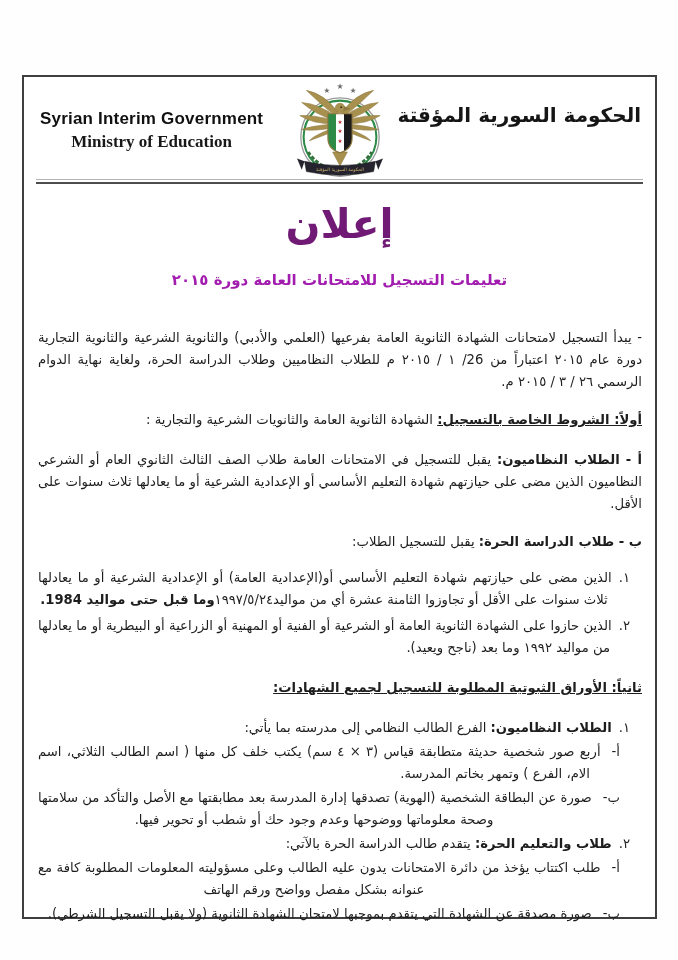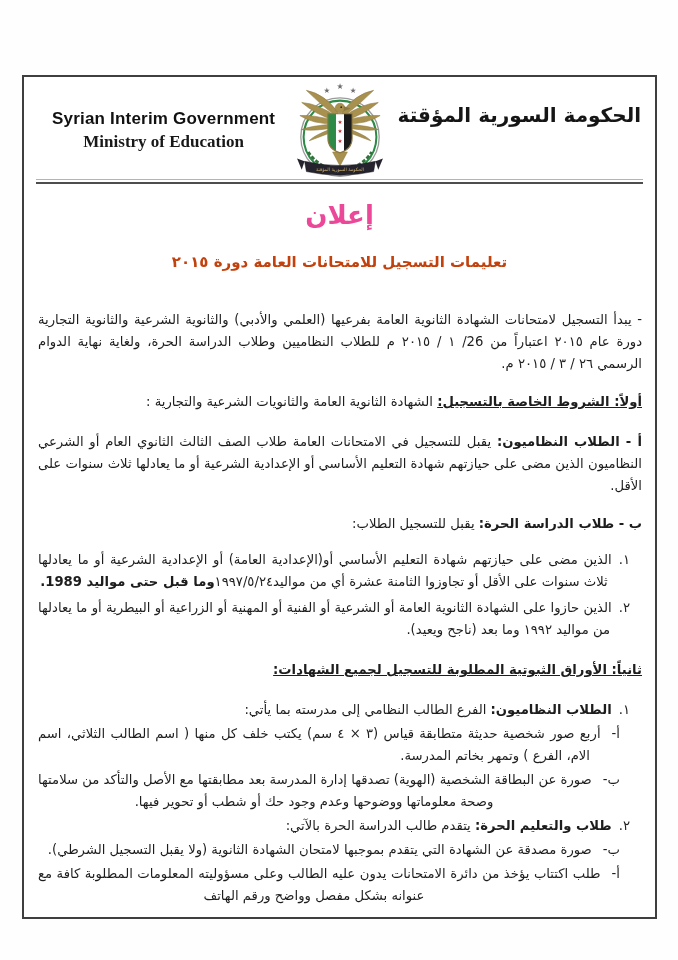--- a/index.html
+++ b/index.html
@@ -1,32 +1,32 @@
 <!DOCTYPE html>
 <html lang="ar"><head>
 <meta charset="utf-8">
 <style>
   html,body{margin:0;padding:0;background:#ffffff;}
   body{width:678px;height:960px;overflow:hidden;font-family:"DejaVu Sans",sans-serif;color:#222;}
   .page{position:relative;width:678px;height:960px;background:#fefefe;}
   .frame{position:absolute;left:22px;top:75px;width:631px;height:840px;border:2px solid #3f3f3f;background:#fff;}
   
   .header{position:relative;height:98px;padding-top:4px;}
-  .h-en{position:absolute;left:28px;top:32px;text-align:center;}
+  .h-en{position:absolute;left:16px;top:32px;text-align:center;}
   .h-en .gov{font-family:"Liberation Sans",sans-serif;font-weight:bold;font-size:17px;color:#111;letter-spacing:.2px;}
   .h-en .min{font-family:"Liberation Serif",serif;font-weight:bold;font-size:17px;color:#181818;margin-top:3px;}
   .h-ar{position:absolute;right:14px;top:26px;text-align:center;direction:rtl;}
   .h-ar .gov{font-weight:bold;font-size:20px;color:#151515;}
   .h-ar .min{font-weight:bold;font-size:11.5px;color:#222;margin-top:4px;}
   .h-emblem{position:absolute;left:50%;top:2px;transform:translateX(-50%);width:112px;height:96px;}
   
   .rule{margin:0 12px;height:2px;border-top:1px solid #b4b4b4;border-bottom:2px solid #4d4d4d;}
   
-  .title{text-align:center;font-weight:bold;font-size:26px;color:#ec4899;margin-top:16px;line-height:1.2;}
-  .subtitle{text-align:center;font-weight:bold;font-size:15px;color:#c2410c;margin-top:22px;direction:rtl;}
+  .title{text-align:center;font-weight:bold;font-size:41px;color:#701a75;margin-top:16px;line-height:1.2;}
+  .subtitle{text-align:center;font-weight:bold;font-size:15px;color:#a21caf;margin-top:22px;direction:rtl;}
   
   .bodytext{direction:rtl;text-align:justify;font-size:13.2px;line-height:22px;color:#1d1d1d;padding:0 13px 0 14px;margin-top:38px;}
   .bodytext p{margin:0 0 14px 0;}
   .b{font-weight:bold;}
   .u{text-decoration:underline;}
   .num{margin-left:7px;}
   .marker{margin-left:11px;}
   .numitem{padding-right:32px;text-indent:-20px;margin-bottom:4px !important;}
   .centerlast{text-align-last:center;}
   .numline{padding-right:32px;text-indent:-20px;margin-bottom:2px !important;}
@@ -116,33 +116,33 @@
     <div class="bodytext">
 
       <p class="mb16"><span>- يبدأ التسجيل لامتحانات الشهادة الثانوية العامة بفرعيها (العلمي والأدبي) والثانوية الشرعية والثانوية التجارية دورة عام ٢٠١٥ اعتباراً من 26/ ١ / ٢٠١٥ م للطلاب النظاميين وطلاب الدراسة الحرة، ولغاية نهاية الدوام الرسمي ٢٦ / ٣ / ٢٠١٥ م.</span></p>
 
       <p class="h-sec"><span class="b u">أولاً: الشروط الخاصة بالتسجيل:</span><span> الشهادة الثانوية العامة والثانويات الشرعية والتجارية :</span></p>
 
       <p class="mb16"><span class="b">أ - الطلاب النظاميون:</span><span> يقبل للتسجيل في الامتحانات العامة طلاب الصف الثالث الثانوي العام أو الشرعي النظاميون الذين مضى على حيازتهم شهادة التعليم الأساسي أو الإعدادية الشرعية أو ما يعادلها ثلاث سنوات على الأقل.</span></p>
 
       <p><span class="b">ب - طلاب الدراسة الحرة:</span><span> يقبل للتسجيل الطلاب:</span></p>
 
-      <p class="numitem centerlast"><span class="num">١.</span><span>الذين مضى على حيازتهم شهادة التعليم الأساسي أو(الإعدادية العامة) أو الإعدادية الشرعية أو ما يعادلها ثلاث سنوات على الأقل أو تجاوزوا الثامنة عشرة أي من مواليد١٩٩٧/٥/٢٤</span><span class="b">وما قبل حتى مواليد 1989.</span></p>
+      <p class="numitem centerlast"><span class="num">١.</span><span>الذين مضى على حيازتهم شهادة التعليم الأساسي أو(الإعدادية العامة) أو الإعدادية الشرعية أو ما يعادلها ثلاث سنوات على الأقل أو تجاوزوا الثامنة عشرة أي من مواليد١٩٩٧/٥/٢٤</span><span class="b">وما قبل حتى مواليد 1984.</span></p>
 
       <p class="numitem" style="margin-bottom:18px !important;"><span class="num">٢.</span><span>الذين حازوا على الشهادة الثانوية العامة أو الشرعية أو الفنية أو المهنية أو الزراعية أو البيطرية أو ما يعادلها من مواليد ١٩٩٢ وما بعد (ناجح ويعيد).</span></p>
 
       <p class="h-sec mt6"><span class="b u">ثانياً: الأوراق الثبوتية المطلوبة للتسجيل لجميع الشهادات:</span></p>
 
       <p class="numline"><span class="num">١.</span><span class="b">الطلاب النظاميون:</span><span> الفرع الطالب النظامي إلى مدرسته بما يأتي:</span></p>
 
       <p class="sub"><span class="marker">أ-</span><span>أربع صور شخصية حديثة متطابقة قياس (٣ × ٤ سم) يكتب خلف كل منها ( اسم الطالب الثلاثي، اسم الام، الفرع ) وتمهر بخاتم المدرسة.</span></p>
 
       <p class="sub centerlast"><span class="marker">ب-</span><span>صورة عن البطاقة الشخصية (الهوية) تصدقها إدارة المدرسة بعد مطابقتها مع الأصل والتأكد من سلامتها وصحة معلوماتها ووضوحها وعدم وجود حك أو شطب أو تحوير فيها.</span></p>
 
       <p class="numline"><span class="num">٢.</span><span class="b">طلاب والتعليم الحرة:</span><span> يتقدم طالب الدراسة الحرة بالآتي:</span></p>
 
+      <p class="sub centerlast"><span class="marker">أ-</span><span>طلب اكتتاب يؤخذ من دائرة الامتحانات يدون عليه الطالب وعلى مسؤوليته المعلومات المطلوبة كافة مع عنوانه بشكل مفصل وواضح ورقم الهاتف</span></p>
+
       <p class="sub"><span class="marker">ب-</span><span>صورة مصدقة عن الشهادة التي يتقدم بموجبها لامتحان الشهادة الثانوية (ولا يقبل التسجيل الشرطي).</span></p>
-
-      <p class="sub centerlast"><span class="marker">أ-</span><span>طلب اكتتاب يؤخذ من دائرة الامتحانات يدون عليه الطالب وعلى مسؤوليته المعلومات المطلوبة كافة مع عنوانه بشكل مفصل وواضح ورقم الهاتف</span></p>
 
     </div>
   </div>
 </div>
 
 </body></html>

